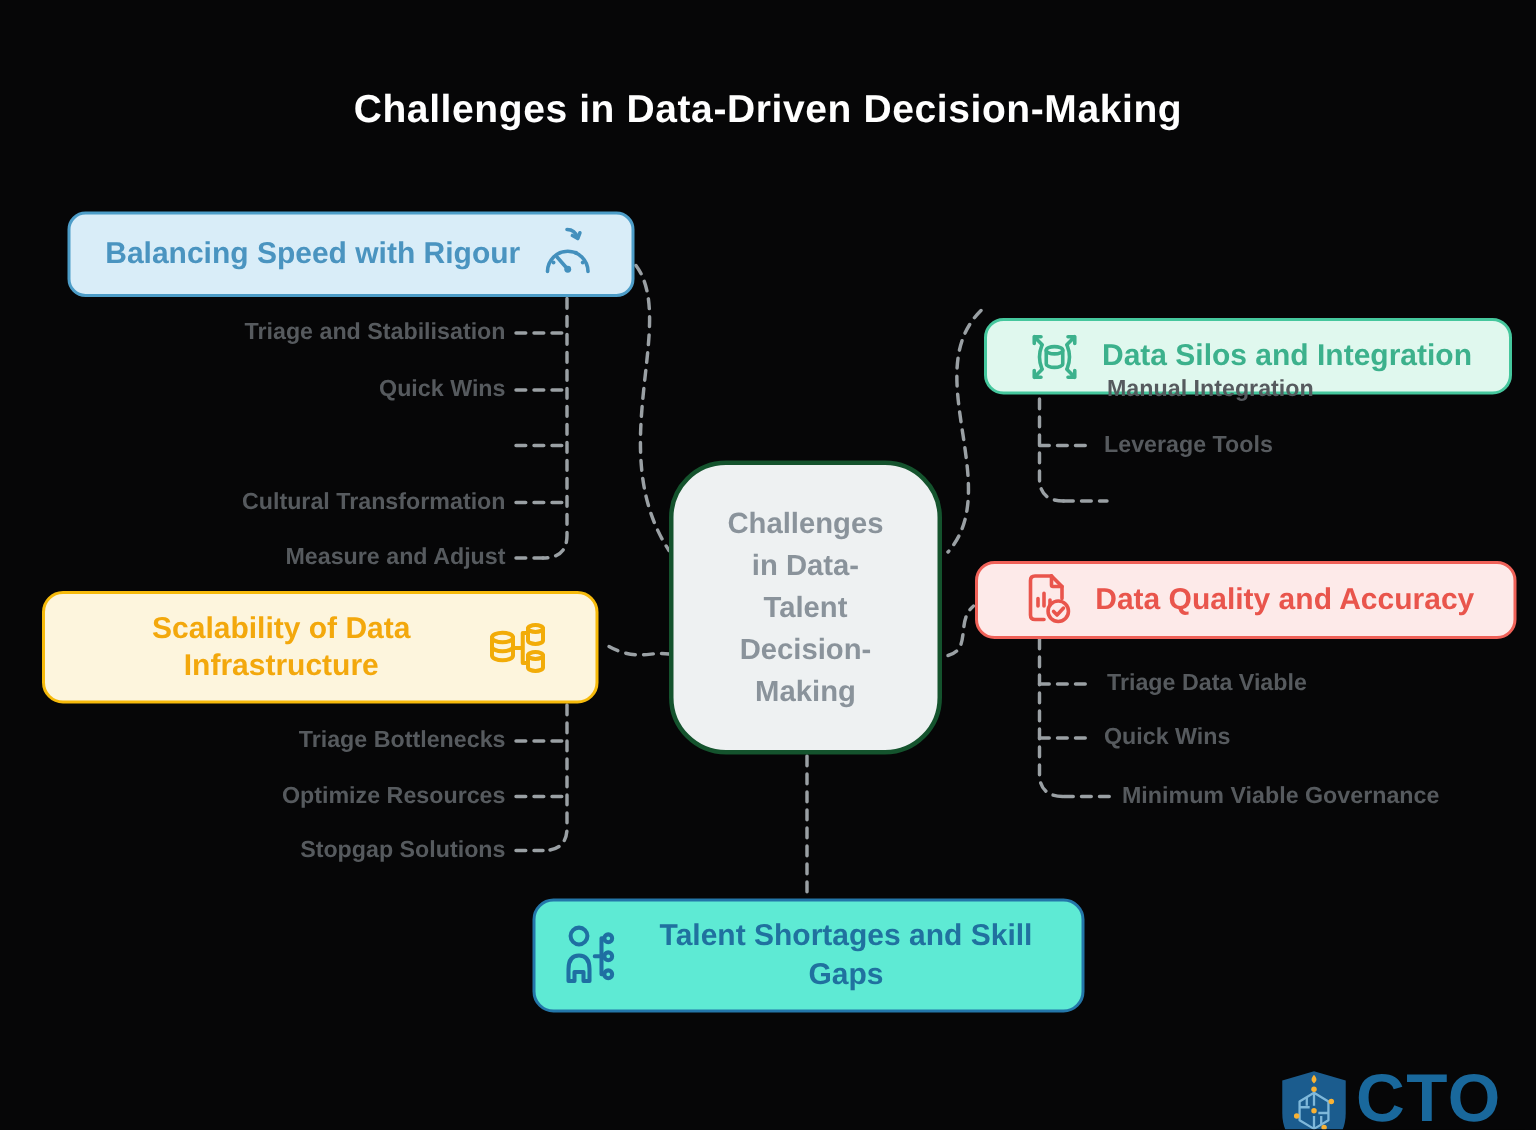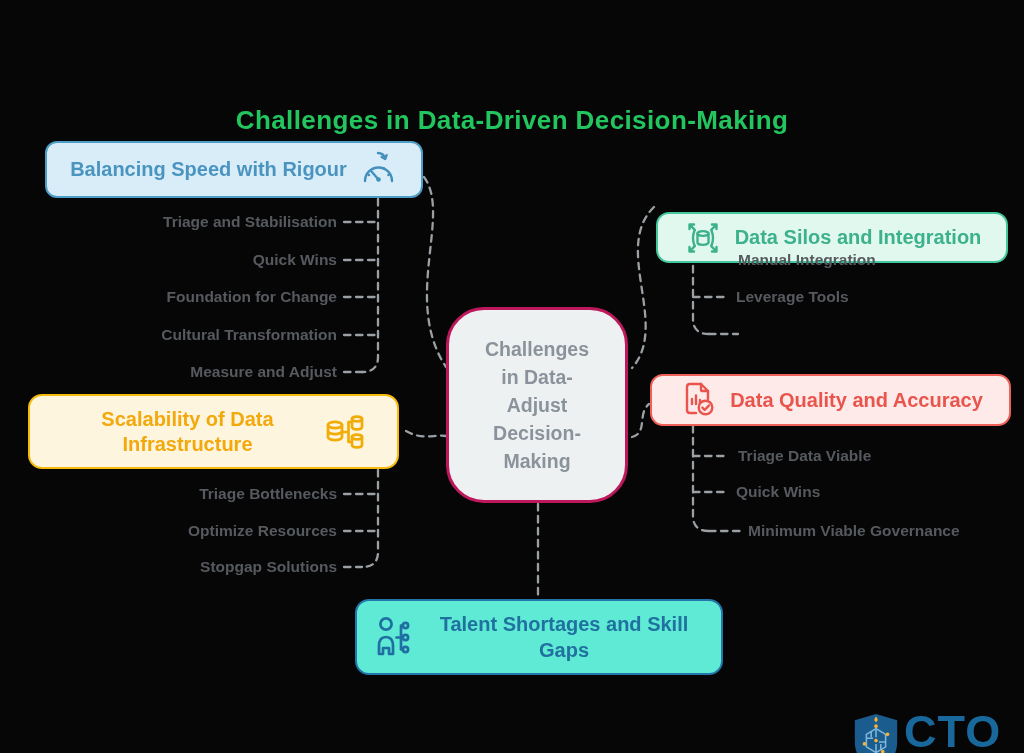--- a/index.html
+++ b/index.html
@@ -2,39 +2,39 @@
 <html><head>
 <meta charset="utf-8">
 <style>
   html,body{margin:0;padding:0;background:#060607;}
   #canvas{
     position:relative;width:1024px;height:753px;background:#060607;overflow:hidden;
     font-family:"Liberation Sans",sans-serif;
   }
   .title{
     position:absolute;top:56px;left:0;width:1024px;height:32px;line-height:32px;
-    text-align:center;font-size:26px;font-weight:600;letter-spacing:.4px;color:#22c55e;margin-top:48px;
+    text-align:center;font-size:26px;font-weight:600;letter-spacing:.4px;color:#ffffff;
   }
   svg.wires{position:absolute;left:0;top:0;}
   .node{
     position:absolute;display:flex;align-items:center;justify-content:center;
     box-sizing:border-box;font-weight:600;
   }
   .node .lbl{white-space:pre-line;}
   
   .speed{left:45px;top:141px;width:378px;height:57px;background:#d9edf8;border:2.5px solid #4d9dc8;border-radius:12px;color:#4a94c0;font-size:20px;gap:11px;}
   .scalability{left:28px;top:394px;width:371px;height:75px;background:#fdf5dd;border:2.5px solid #f6ba0b;border-radius:14px;color:#f3a80c;font-size:20px;gap:8px;}
   .scalability .lbl{max-width:255px;text-align:center;line-height:25px;}
   .silos{left:656px;top:179px;width:352px;height:51px;background:#e0f8ee;border:2.5px solid #45c79d;border-radius:13px;color:#3cb18c;font-size:20px;gap:12px;margin-top:33px;}
   .quality{left:650px;top:374px;width:361px;height:52px;background:#fdeae9;border:2.5px solid #ef6158;border-radius:13px;color:#e9554c;font-size:20px;gap:12px;}
   .talent{left:355px;top:599px;width:368px;height:76px;background:#5eead4;border:2.5px solid #2376a9;border-radius:14px;color:#20719f;font-size:20px;gap:10px;}
   .talent .lbl{max-width:280px;text-align:center;line-height:26px;}
   .central{
     left:446px;top:307px;width:182px;height:196px;background:#eef1f2;
-    border:3px solid #be185d;border-radius:38px;flex-direction:column;
+    border:3px solid #14532d;border-radius:38px;flex-direction:column;
     color:#8a939b;font-size:19.5px;font-weight:700;line-height:28px;
   }
   
   .leaf{
     position:absolute;height:22px;line-height:22px;font-size:15.5px;font-weight:600;
     color:#565a5e;white-space:nowrap;
   }
   .leaf.ra{text-align:center;}
   
   .logo{position:absolute;left:851px;top:663px;display:flex;align-items:flex-start;gap:3px;margin-top:48px;}
@@ -79,21 +79,21 @@
       <path d="M 693 426 L 693 516 Q 693 531 709 531"></path>
       <path d="M 693 456 H 728"></path>
       <path d="M 693 492 H 728"></path>
       <path d="M 709 531 H 740"></path>
     </g>
   </svg>
 
   <div class="node central">
     <div>Challenges</div>
     <div>in Data-</div>
-    <div>Adjust</div>
+    <div>Talent</div>
     <div>Decision-</div>
     <div>Making</div>
   </div>
 
   <div class="node speed">
     <span class="lbl">Balancing Speed with Rigour</span>
     <svg class="icon" width="40" height="40" viewBox="0 0 40 40">
       <g fill="none" stroke="#4390bd" stroke-width="2.4" stroke-linecap="round" stroke-linejoin="round">
         <path d="M 20 3 C 24 3 26 5 27 8.5"></path>
         <path d="M 23.6 7 L 27.2 9 L 28.6 5.2"></path>
@@ -164,21 +164,20 @@
         <circle cx="31.5" cy="11.5" r="2.6"></circle>
         <circle cx="31.5" cy="23.5" r="2.6"></circle>
         <circle cx="31.5" cy="35.5" r="2.6"></circle>
       </g>
     </svg>
     <span class="lbl">Talent Shortages and Skill Gaps</span>
   </div>
 
   <div class="leaf ra" style="top:211px;right:687px;">Triage and Stabilisation</div>
   <div class="leaf ra" style="top:249px;right:687px;">Quick Wins</div>
-  <div class="leaf ra" style="top:286px;right:687px;">Foundation for Change</div>
   <div class="leaf ra" style="top:324px;right:687px;">Cultural Transformation</div>
   <div class="leaf ra" style="top:361px;right:687px;">Measure and Adjust</div>
 
   <div class="leaf ra" style="top:483px;right:687px;">Triage Bottlenecks</div>
   <div class="leaf ra" style="top:520px;right:687px;">Optimize Resources</div>
   <div class="leaf ra" style="top:556px;right:687px;">Stopgap Solutions</div>
 
   <div class="leaf" style="top:249px;left:738px;">Manual Integration</div>
   <div class="leaf" style="top:286px;left:736px;">Leverage Tools</div>
 

